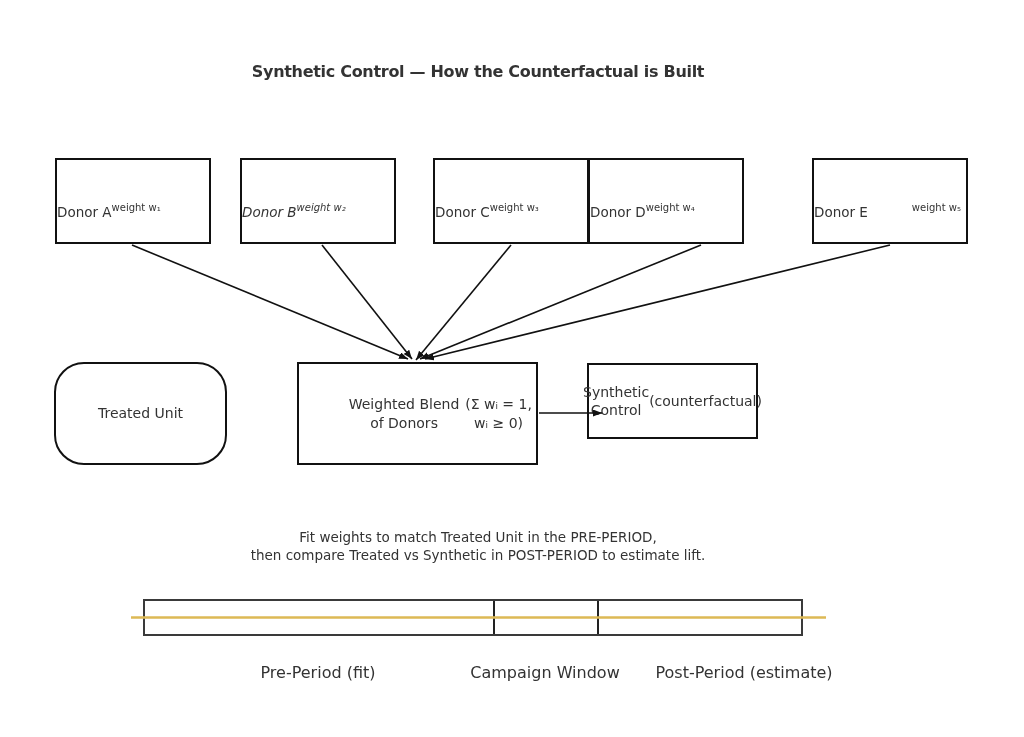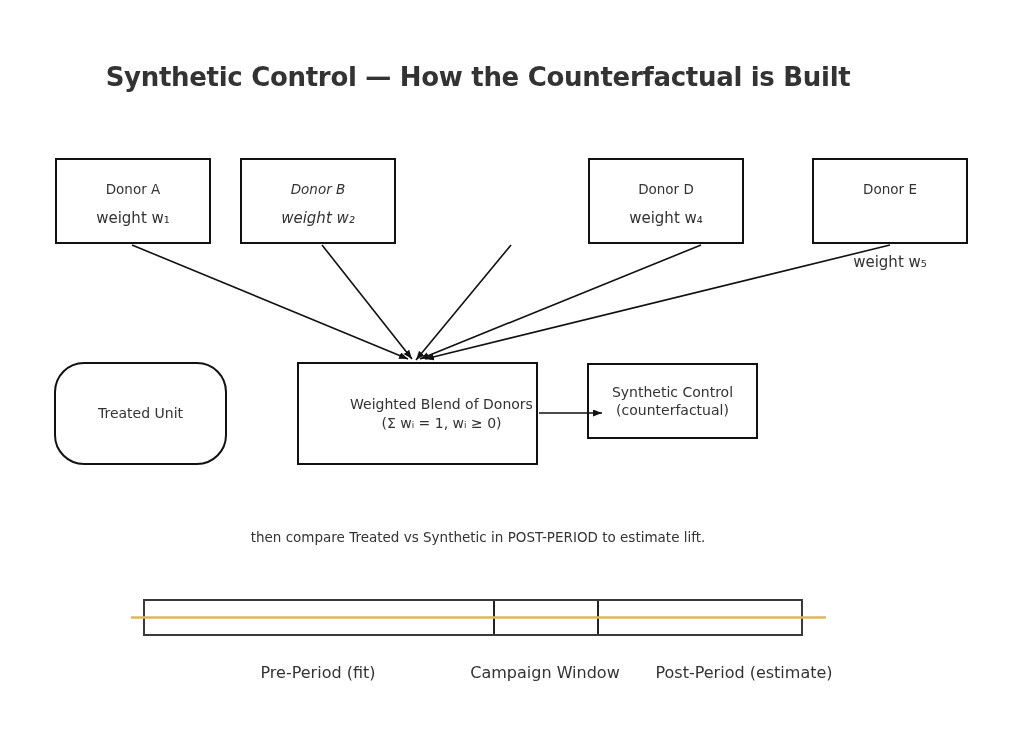--- a/index.html
+++ b/index.html
@@ -19,37 +19,37 @@
     height: 737px;
     background: var(--background);
     overflow: hidden;
   }
   .title {
     position: absolute;
     top: 62px;
     left: 478px;
     transform: translateX(-50%);
     white-space: nowrap;
-    font-size: 26px;
+    font-size: 16px;
     font-weight: bold;
     letter-spacing: -0.3px;
     color: var(--text);
   }
   .box {
     position: absolute;
     border: 2px solid var(--box-border);
     background: #ffffff;
     display: flex;
-    flex-direction: column;
+    flex-direction: row;
     align-items: center;
     text-align: center;
   }
   .donor { top: 158px; width: 156px; height: 86px; }
   .donor .donor-name { margin-top: 21px; font-size: 13.5px; }
-  .donor .donor-weight { margin-top: 12px; font-size: 15px; }
+  .donor .donor-weight { margin-top: 12px; font-size: 10px; }
   .donor-a { left: 55px; }
   .donor-b { left: 240px; font-style: italic; }
   .donor-c { left: 433px; }
   .donor-d { left: 588px; }
   .donor-e { left: 812px; gap: 44px; }
   .mid { justify-content: center; font-size: 14px; line-height: 19px; }
   .treated   { left: 54px;  top: 362px; width: 173px; height: 103px; border-radius: 30px; }
   .blend     { left: 297px; top: 362px; width: 241px; height: 103px; padding-left: 48px; }
   .synthetic { left: 587px; top: 363px; width: 171px; height: 76px; line-height: 18px; }
   .explanation {
@@ -109,20 +109,24 @@
   <div class="title">Synthetic Control — How the Counterfactual is Built</div>
 
   <div class="box donor donor-a">
     <div class="donor-name">Donor A</div>
     <div class="donor-weight">weight w₁</div>
   </div>
   <div class="box donor donor-b">
     <div class="donor-name">Donor B</div>
     <div class="donor-weight">weight w₂</div>
   </div>
+  <div class="box donor donor-c">
+    <div class="donor-name">Donor C</div>
+    <div class="donor-weight">weight w₃</div>
+  </div>
   <div class="box donor donor-d">
     <div class="donor-name">Donor D</div>
     <div class="donor-weight">weight w₄</div>
   </div>
   <div class="box donor donor-e">
     <div class="donor-name">Donor E</div>
     <div class="donor-weight">weight w₅</div>
   </div>
 
   <div class="box mid treated">
@@ -131,20 +135,21 @@
   <div class="box mid blend">
     <div>Weighted Blend of Donors</div>
     <div>(Σ wᵢ = 1, wᵢ ≥ 0)</div>
   </div>
   <div class="box mid synthetic">
     <div>Synthetic Control</div>
     <div>(counterfactual)</div>
   </div>
 
   <div class="explanation">
+    <div>Fit weights to match Treated Unit in the PRE-PERIOD,</div>
     <div>then compare Treated vs Synthetic in POST-PERIOD to estimate lift.</div>
   </div>
 
   <div class="timeline">
     <div class="divider divider-1"></div>
     <div class="divider divider-2"></div>
   </div>
   <div class="tl-label tl-label-pre">Pre-Period (fit)</div>
   <div class="tl-label tl-label-camp">Campaign Window</div>
   <div class="tl-label tl-label-post">Post-Period (estimate)</div>

